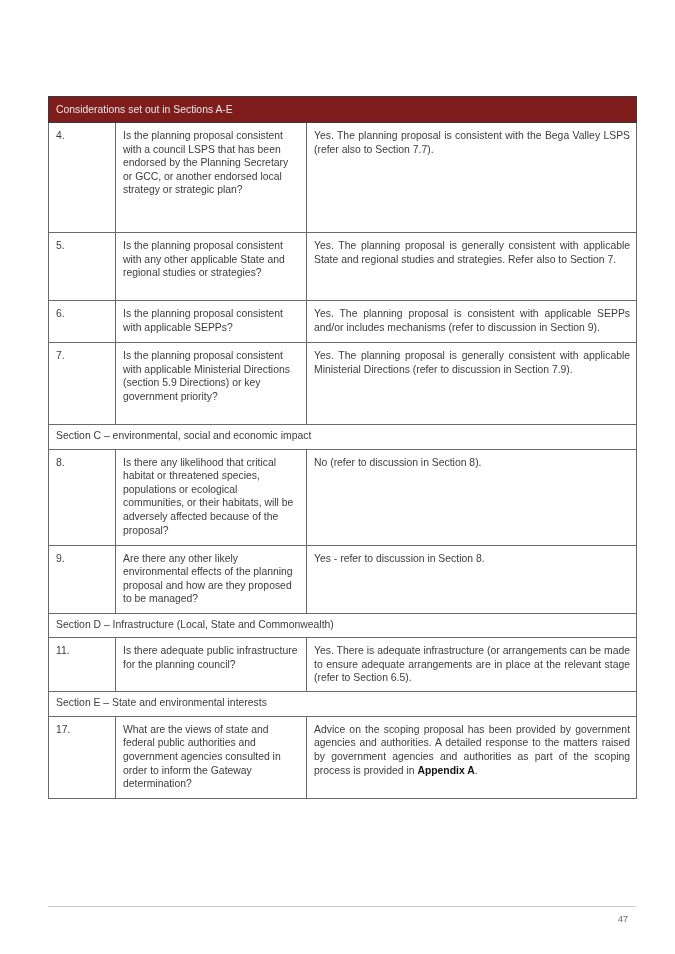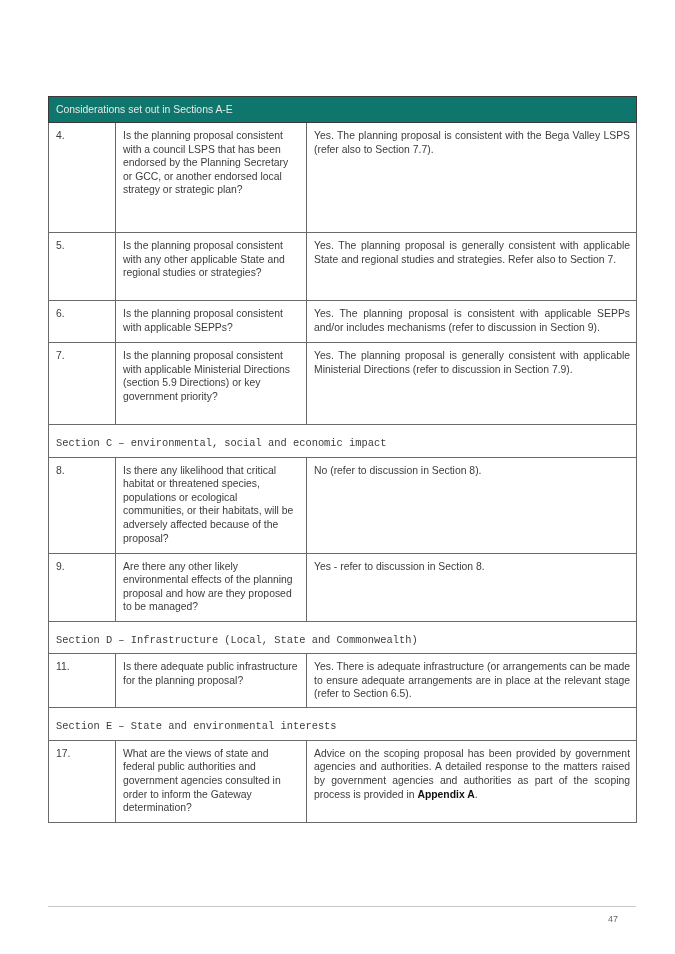--- a/index.html
+++ b/index.html
@@ -13,32 +13,32 @@
     font-size: 10.4px; line-height: 13.6px;
   }
   .page-table td {
     border: 1px solid #6a6a6a; vertical-align: top;
     padding: 6px 6px 5px 7px;
   }
   .page-table col.c1 { width: 67px; }
   .page-table col.c2 { width: 191px; }
   .page-table col.c3 { width: 330px; }
   .hdr td {
-    background: #0f766e; color: #e8e8e8; border-color: #3a3a3a;
+    background: #7f1d1d; color: #e8e8e8; border-color: #3a3a3a;
     height: 14px; padding: 6px 7px 5px 7px;
   }
-  .sec td { padding: 12px 7px 6px 7px; font-family: Liberation Mono, monospace; }
+  .sec td { padding: 4px 7px 6px 7px; }
   .ans { text-align: justify; }
   .ans b { color: #111; }
   .footer-rule {
     position: absolute; left: 48px; top: 906px; width: 588px; height: 1px;
     background: #c8c8c8;
   }
   .page-num {
-    position: absolute; right: 57px; top: 914px; font-size: 9px; color: #666;
+    position: absolute; right: 47px; top: 914px; font-size: 9px; color: #666;
   }
 </style>
 </head>
 <body>
 
 <table class="page-table">
   <colgroup>
       <col class="c1">
       <col class="c2">
       <col class="c3">
@@ -81,21 +81,21 @@
     <td>9.</td>
     <td>Are there any other likely environmental effects of the planning proposal and how are they proposed to be managed?</td>
     <td class="ans">Yes - refer to discussion in Section 8.</td>
   </tr>
 
   <tr class="sec">
     <td colspan="3">Section D – Infrastructure  (Local, State and Commonwealth)</td>
   </tr>
   <tr style="height:54px">
     <td>11.</td>
-    <td>Is there adequate public infrastructure for the planning proposal?</td>
+    <td>Is there adequate public infrastructure for the planning council?</td>
     <td class="ans">Yes. There is adequate infrastructure (or arrangements can be made to ensure adequate arrangements are in place at the relevant stage (refer to Section 6.5).</td>
   </tr>
 
   <tr class="sec">
     <td colspan="3">Section E – State and environmental interests</td>
   </tr>
   <tr style="height:82px">
     <td>17.</td>
     <td>What are the views of state and federal public authorities and government agencies consulted in order to inform the Gateway determination?</td>
     <td class="ans"><span>Advice on the scoping proposal has been provided by government agencies and authorities.  A detailed response to the matters raised by government agencies and authorities as part of the scoping process is provided in </span><b>Appendix A</b><span>.</span></td>

